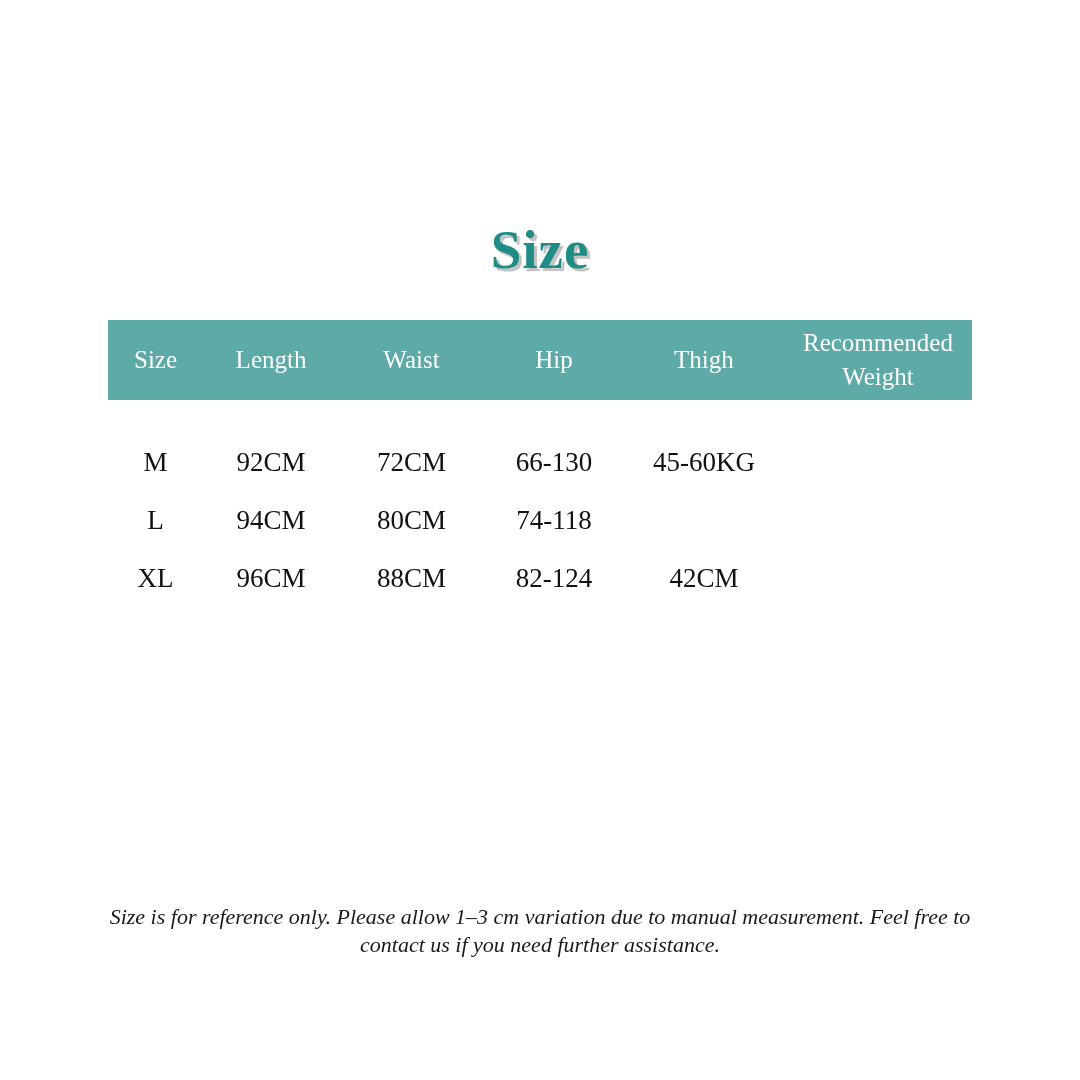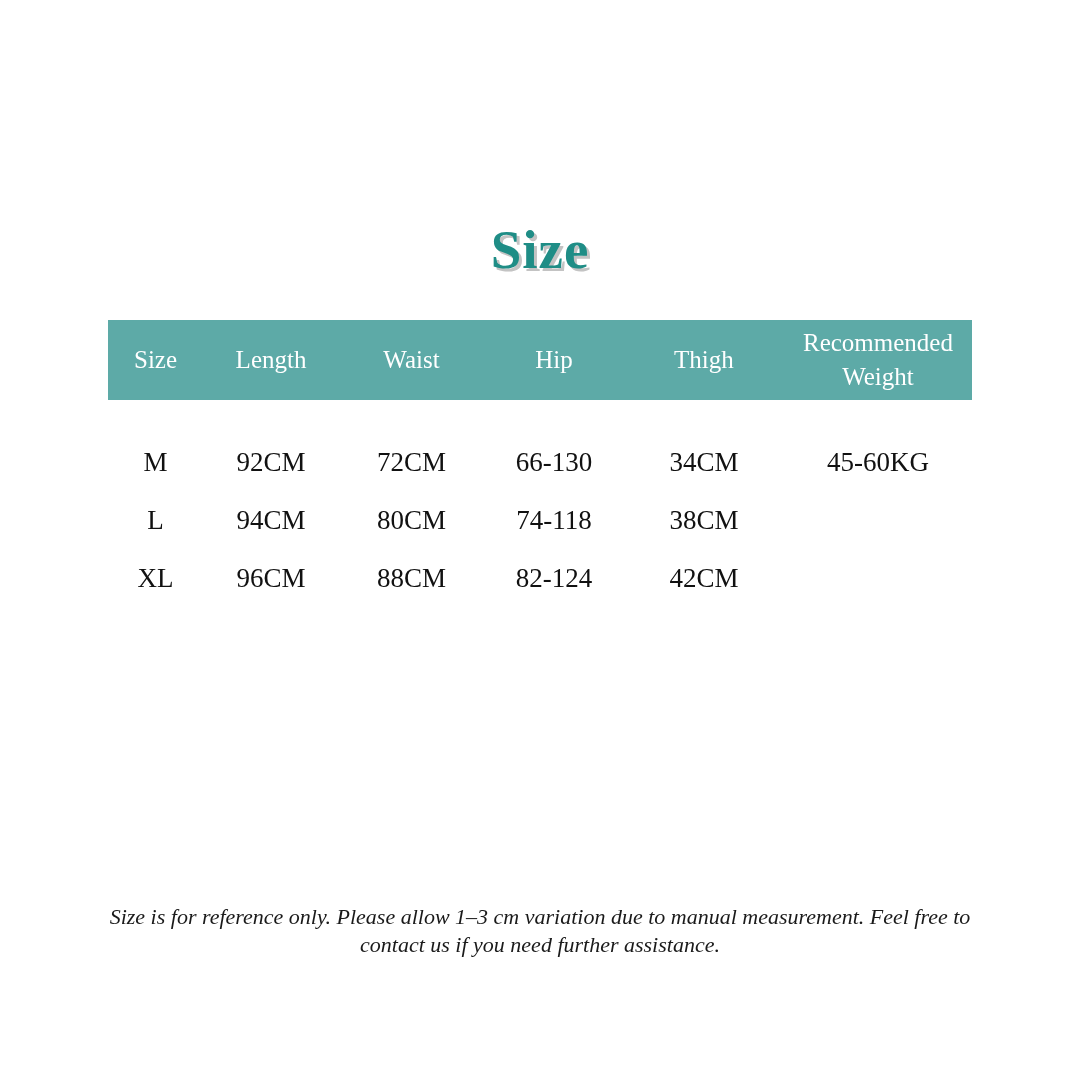--- a/index.html
+++ b/index.html
@@ -93,29 +93,27 @@
       <div class="th">Thigh</div>
       <div class="th">Recommended Weight</div>
     </div>
 
     <div class="tbody">
       <div class="tr">
         <div class="td">M</div>
         <div class="td">92CM</div>
         <div class="td">72CM</div>
         <div class="td">66-130</div>
-        <div class="td">34CM</div>
         <div class="td">45-60KG</div>
       </div>
       <div class="tr">
         <div class="td">L</div>
         <div class="td">94CM</div>
         <div class="td">80CM</div>
         <div class="td">74-118</div>
-        <div class="td">38CM</div>
       </div>
       <div class="tr">
         <div class="td">XL</div>
         <div class="td">96CM</div>
         <div class="td">88CM</div>
         <div class="td">82-124</div>
         <div class="td">42CM</div>
       </div>
     </div>
   </div>

